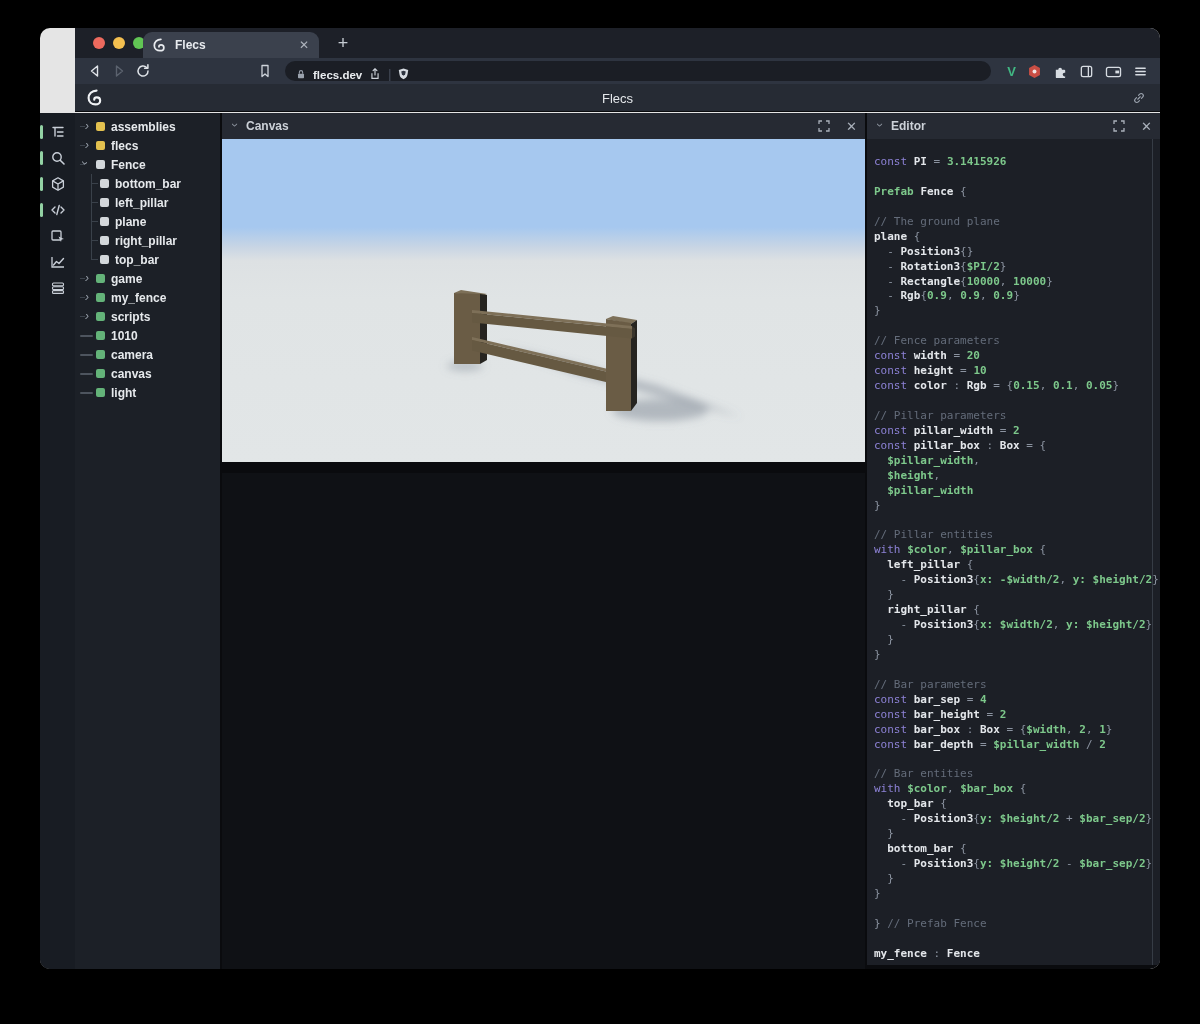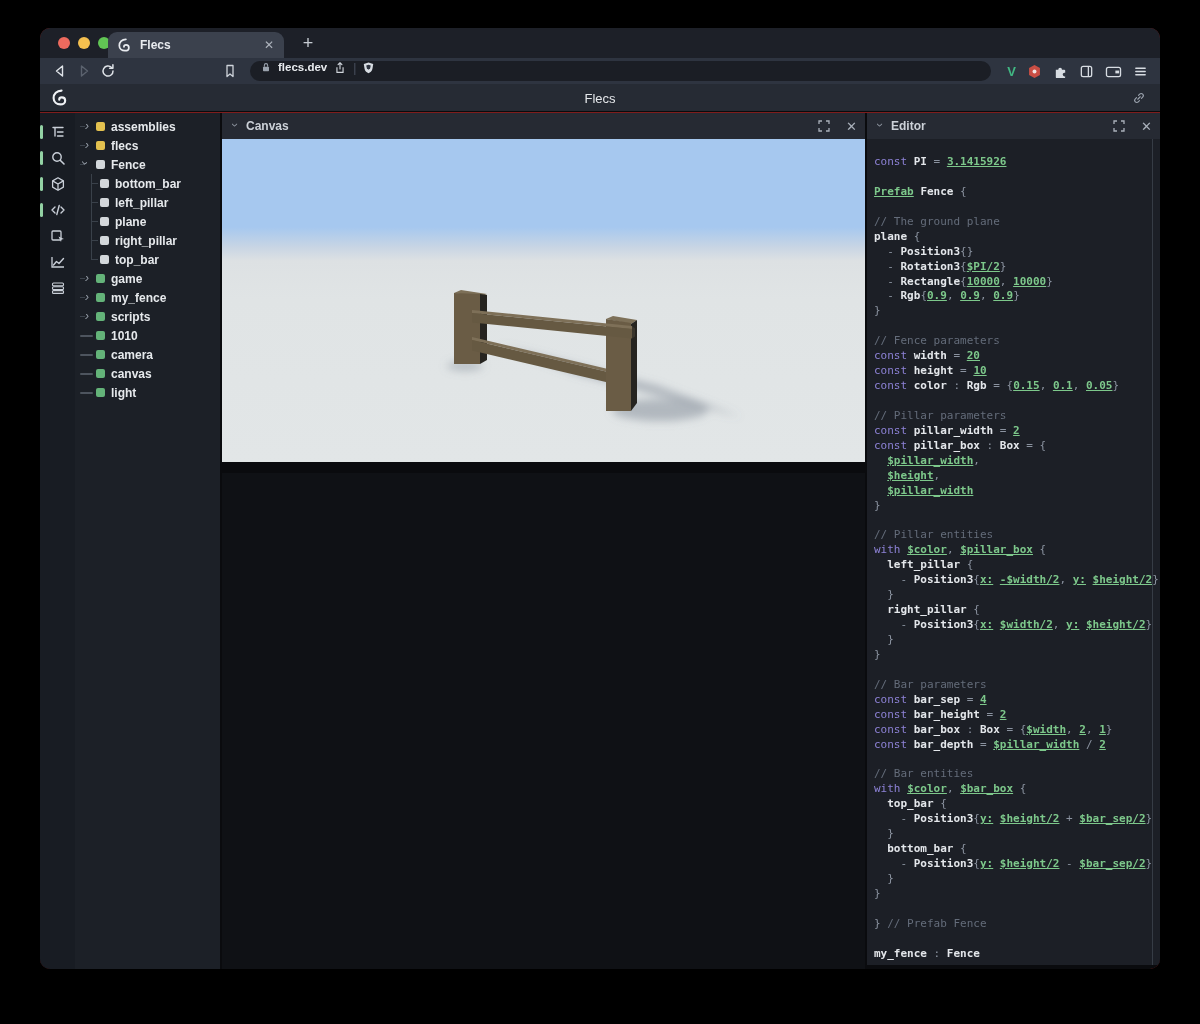--- a/index.html
+++ b/index.html
@@ -1,32 +1,32 @@
 <!DOCTYPE html>
 <html><head>
 <meta charset="utf-8">
 <style>
   * { margin:0; padding:0; box-sizing:border-box; }
   html,body { width:1200px; height:1024px; background:#000; font-family:"Liberation Sans", sans-serif; overflow:hidden; }
 
-  .window { position:absolute; left:40px; top:28px; width:1120px; height:941px; border-radius:10px; overflow:hidden; background:#7f1d1d; }
+  .window { position:absolute; left:40px; top:28px; width:1120px; height:941px; border-radius:10px; overflow:hidden; background:#e5e5e5;padding-left:35px; }
 
   
   .tabstrip { position:relative; height:30px; background:#1d2028; }
   .lights { position:absolute; left:18px; top:9px; display:flex; gap:8px; }
   .light { width:12px; height:12px; border-radius:50%; }
   .tab { position:absolute; left:68px; top:4px; width:176px; height:26px; background:#3b414d; border-radius:9px 9px 0 0; display:flex; align-items:center; padding:0 10px; gap:8px; }
   .tab-title { font-size:12px; font-weight:700; color:#e8ebef; flex:1; }
   .tab-close { color:#aeb4bd; font-size:12px; cursor:default; }
   .newtab { position:absolute; left:256px; top:3px; width:24px; height:24px; color:#c6ccd3; font-size:18px; display:flex; align-items:center; justify-content:center; }
 
   
   .toolbar { height:26px; background:#2e3440; display:flex; align-items:center; padding:0 12px; gap:8px; }
   .nav-ic { width:16px; height:16px; flex:0 0 auto; }
-  .urlbar { flex:1; height:20px; margin-left:4px; background:#1b1e25; border-radius:10px; display:flex; align-items:flex-start; padding:0 10px; gap:6px; overflow:hidden; }
+  .urlbar { flex:1; height:20px; margin-left:4px; background:#1b1e25; border-radius:10px; display:flex; align-items:flex-end; padding:0 10px; gap:6px; overflow:hidden; }
   .url-host { font-size:11.5px; font-weight:700; color:#e9ecef; white-space:nowrap; }
   .url-path { font-size:11.5px; color:#8b93a0; white-space:nowrap; flex:1; }
   .url-sep { color:#4a5160; font-size:12px; }
   .ext-cluster { display:flex; align-items:center; gap:11px; margin-left:8px; }
   .v-badge { color:#41b883; font-weight:700; font-size:13px; }
 
   
   .appheader { position:relative; height:28px; background:#262b34; border-bottom:1px solid #0a0b0d; }
   .applogo { position:absolute; left:12px; top:5px; }
   .apptitle { position:absolute; left:0; right:0; top:0; height:28px; display:flex; align-items:center; justify-content:center; font-size:13px; color:#e4e7ea; }
@@ -72,21 +72,21 @@
 
   .gap { height:11px; background:#0a0b0e; }
   .searchbody { position:absolute; left:0; right:0; top:360px; bottom:0; background:#0f1115; }
 
   .editorbody { position:absolute; left:0; right:0; top:26px; bottom:0; background:#1c1f26; overflow:hidden; }
   .scrollline { position:absolute; right:7px; top:0; bottom:0; width:1px; background:#363c45; }
   .code { position:absolute; left:7px; top:16px; right:10px; font-family:"DejaVu Sans Mono", monospace; font-size:11px; line-height:14.95px; white-space:pre; }
   .cl { height:14.95px; }
   .tk-k { color:#8d82d6; font-weight:400; }
   .tk-w { color:#e4e7eb; font-weight:700; }
-  .tk-g { color:#7dc88b; font-weight:700;text-decoration:underline; }
+  .tk-g { color:#7dc88b; font-weight:700; }
   .tk-c { color:#646c7a; }
   .tk-d { color:#8b93a0; }
 
   svg.ic { display:block; }
 </style>
 </head>
 <body>
 
 <div class="window">
 

